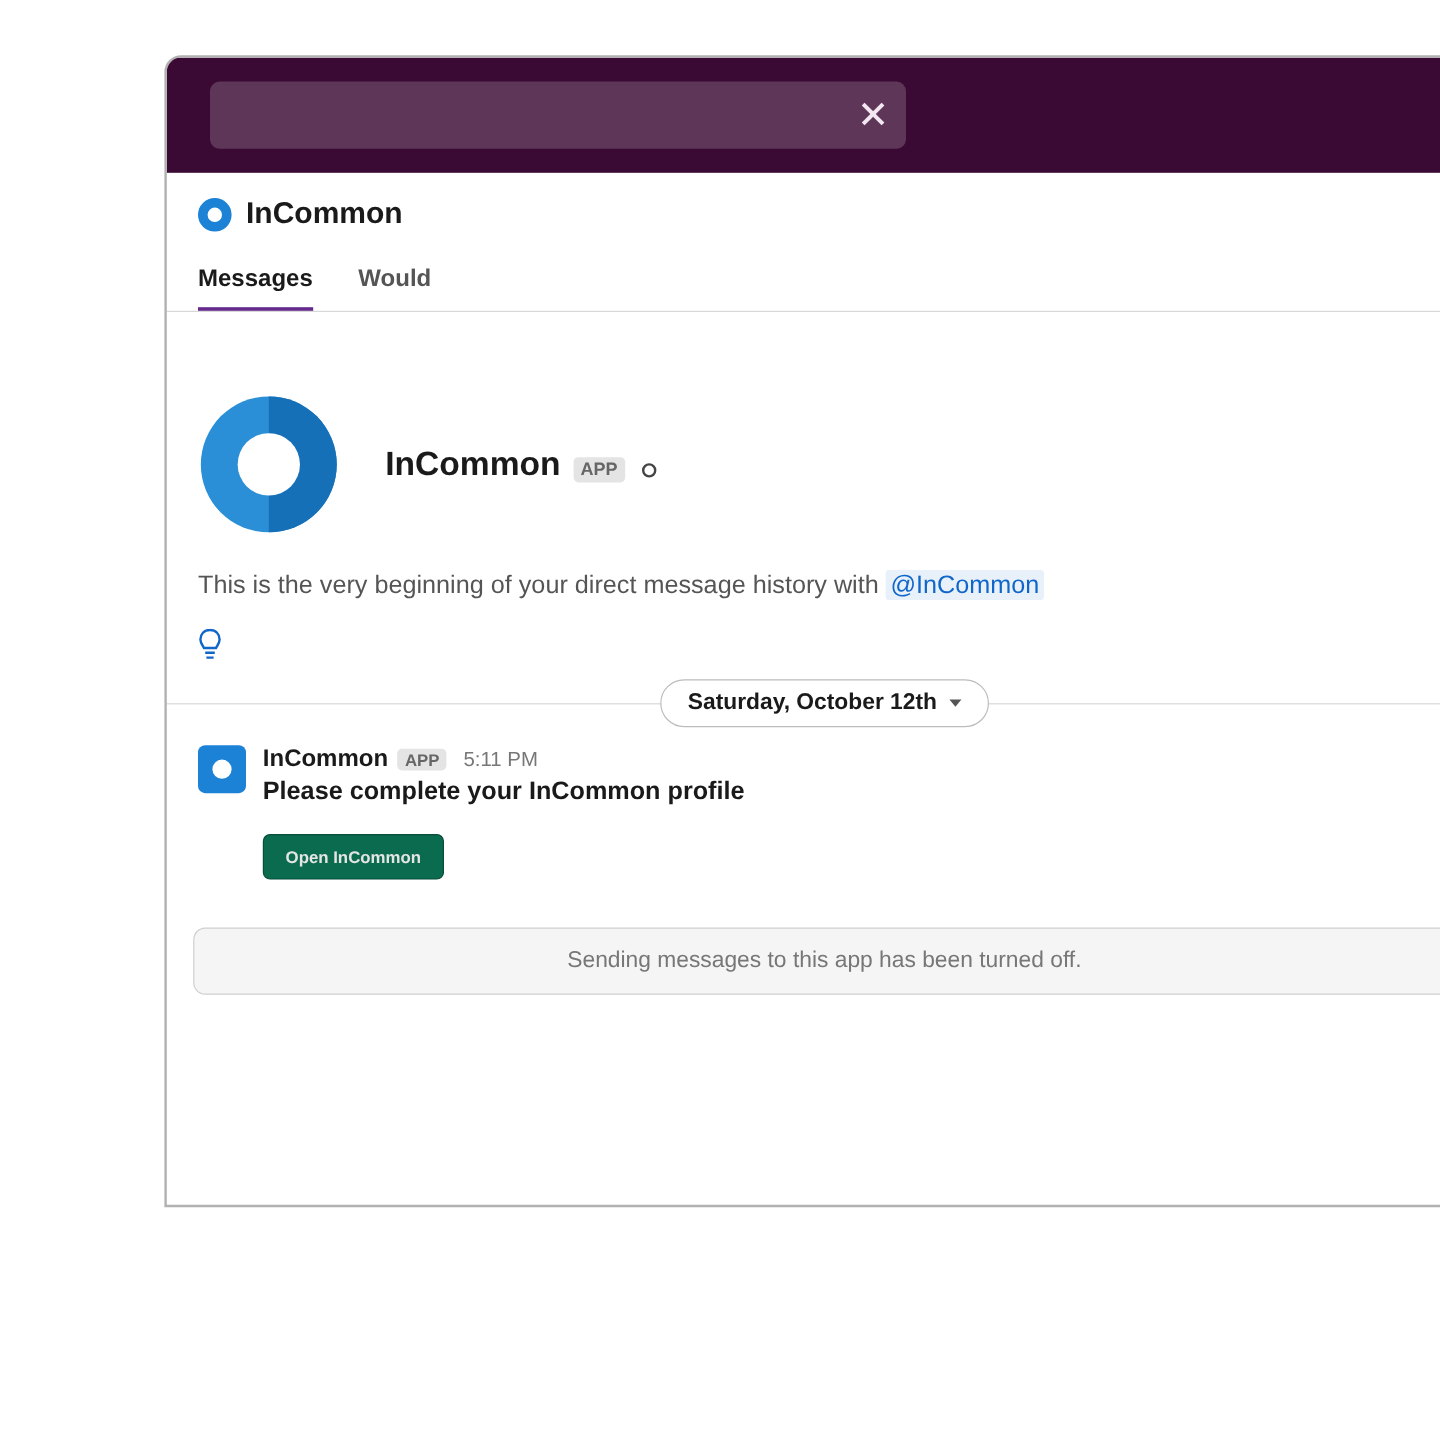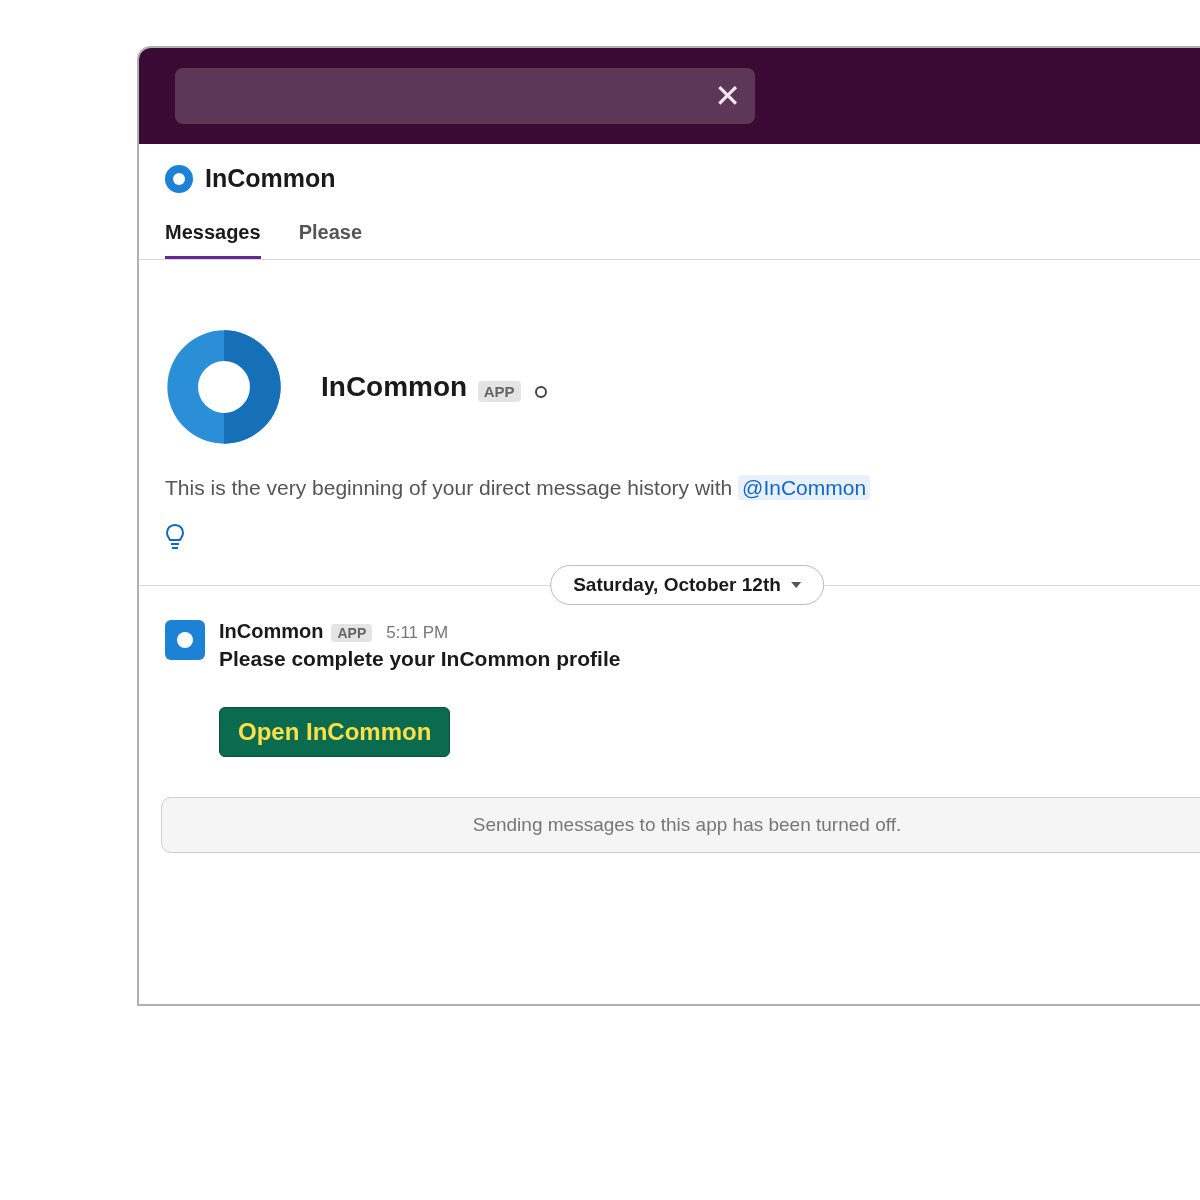--- a/index.html
+++ b/index.html
@@ -205,25 +205,25 @@
   }
   .msg-text {
     font-size: 21px;
     color: #222;
     margin-top: 14px;
     line-height: 1.4;
     max-width: 820px;
   }
   .msg-btn {
     display: inline-block;
-    margin-top: 36px;
+    margin-top: 23px;
     background: #0b6b4f;
-    color: #fde047;
+    color: #e5e5e5;
     border: 1px solid #084e3a;
-    font-size: 24px;
+    font-size: 14px;
     font-weight: 700;
     padding: 10px 18px;
     border-radius: 6px;
     cursor: pointer;
   }
   .composer {
     margin: 40px 22px 18px 22px;
     border: 1px solid #cfcfcf;
     background: #f5f5f5;
     border-radius: 10px;
@@ -248,21 +248,21 @@
 
   <div class="appheader">
     <div class="appheader-row">
       <div class="small-logo">
           <div class="inner"></div>
         </div>
       <div class="apptitle">InCommon</div>
     </div>
     <div class="tabs">
       <div class="tab active">Messages</div>
-      <div class="tab">Please</div>
+      <div class="tab">Would</div>
     </div>
   </div>
 
   <div class="intro">
     <div class="big-logo-wrap">
       <div class="big-logo">
         <svg viewBox="0 0 100 100">
           <defs>
             <clipPath id="rh">
                 <rect x="50" y="0" width="50" height="100"></rect>

